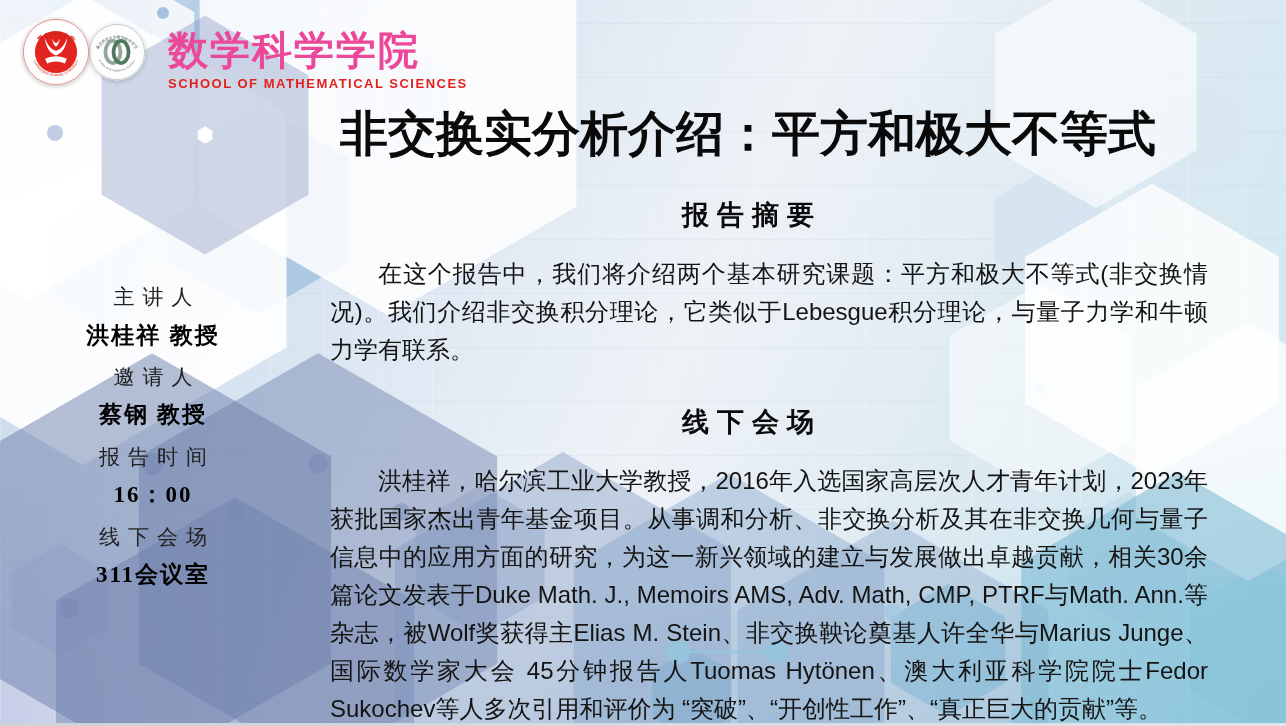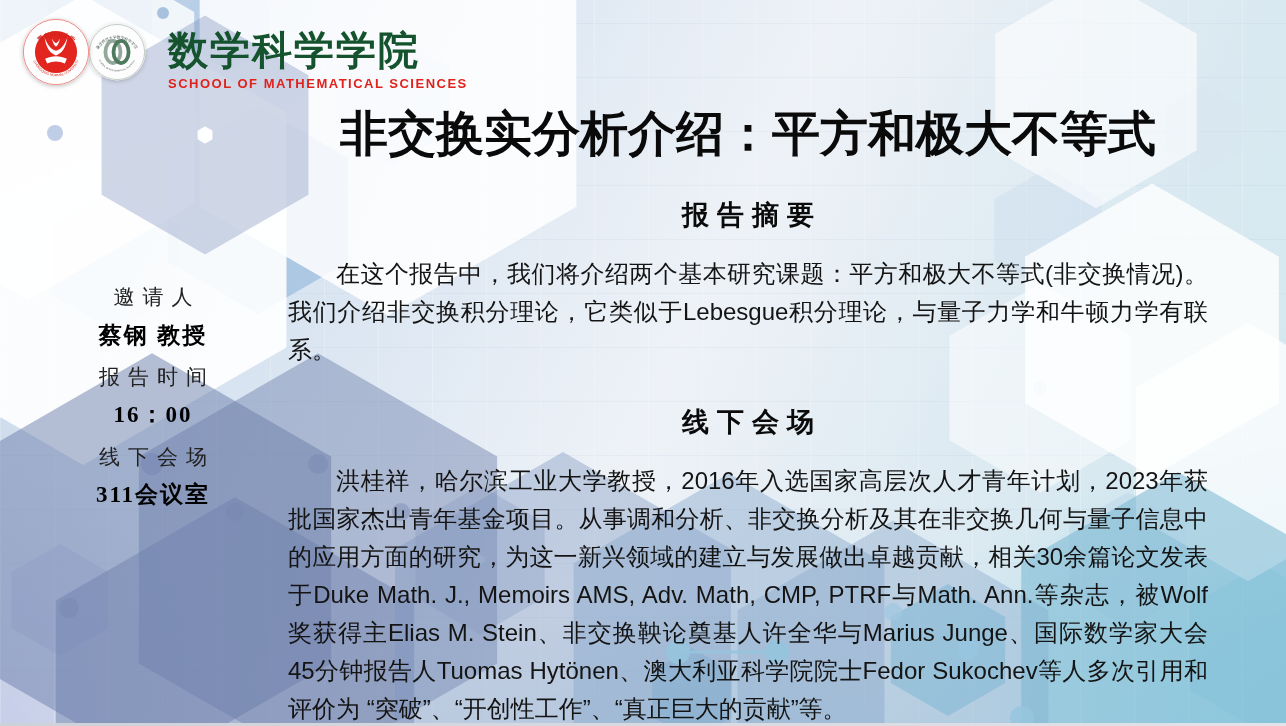--- a/index.html
+++ b/index.html
@@ -25,32 +25,32 @@
       repeating-linear-gradient(0deg, rgba(150,170,205,.16) 0 1px, transparent 1px 54px);
   }
   svg.bg-hex{position:absolute;inset:0;z-index:1;}
   .bottom-edge{position:absolute;left:0;right:0;bottom:0;height:3px;z-index:6;
     background:linear-gradient(90deg,#cdd1d8,#e0e4e9);}
   
   .logos{position:absolute;top:18px;left:22px;z-index:5;display:flex;align-items:flex-start;}
   .logo-univ{width:68px;height:68px;filter:drop-shadow(0 1px 2px rgba(0,0,0,.25));z-index:2;}
   .logo-school{width:58px;height:58px;margin:5px 0 0 -2px;filter:drop-shadow(0 1px 2px rgba(0,0,0,.2));}
   .brand{position:absolute;top:28px;left:168px;z-index:5;}
-  .brand-cn{font-size:40px;font-weight:900;color:#14532d;letter-spacing:2px;line-height:1.1;}
+  .brand-cn{font-size:40px;font-weight:900;color:#ec4899;letter-spacing:2px;line-height:1.1;}
   .brand-en{font-size:13px;font-weight:700;color:#e1221c;letter-spacing:1.5px;margin-top:4px;}
   
   .content{position:absolute;left:288px;top:96px;width:920px;z-index:5;}
   .talk-title{margin:6px;font-size:48px;line-height:64px;font-weight:900;color:#0a0a0a;
     text-align:center;letter-spacing:0px;}
   .sec-heading{font-size:27px;font-weight:800;color:#0a0a0a;text-align:center;
     letter-spacing:8px;text-indent:8px;line-height:34px;}
   .sec-heading.abstract{margin:32px 0 0;}
   .sec-heading.bio{margin:36px 0 0;}
   .sec-body{margin:23px 0 0;font-size:24px;line-height:38px;color:#141414;
-    text-align:justify;text-indent:2em;}
+    text-align:justify;text-indent:2em;padding-left:42px;}
   
   .sidebar{position:absolute;left:42px;top:284px;width:222px;z-index:5;text-align:center;}
   .sb-group + .sb-group{margin-top:14px;font-family:Liberation Serif, serif;}
   .sb-label{font-size:21px;line-height:26px;color:#222;font-weight:500;
     letter-spacing:8px;text-indent:8px;}
   .sb-value{font-size:23px;line-height:30px;color:#000;font-weight:800;
     letter-spacing:2px;margin-top:10px;}
 </style>
 </head>
 <body>
@@ -155,20 +155,24 @@
   </svg>
 </div>
 
 <div class="brand">
   <div class="brand-cn">数学科学学院</div>
   <div class="brand-en">SCHOOL OF MATHEMATICAL SCIENCES</div>
 </div>
 
 <aside class="sidebar">
   <div class="sb-group">
+    <div class="sb-label">主讲人</div>
+    <div class="sb-value">洪桂祥 教授</div>
+  </div>
+  <div class="sb-group">
     <div class="sb-label">邀请人</div>
     <div class="sb-value">蔡钢 教授</div>
   </div>
   <div class="sb-group">
     <div class="sb-label">报告时间</div>
     <div class="sb-value">16：00</div>
   </div>
   <div class="sb-group">
     <div class="sb-label">线下会场</div>
     <div class="sb-value">311会议室</div>

